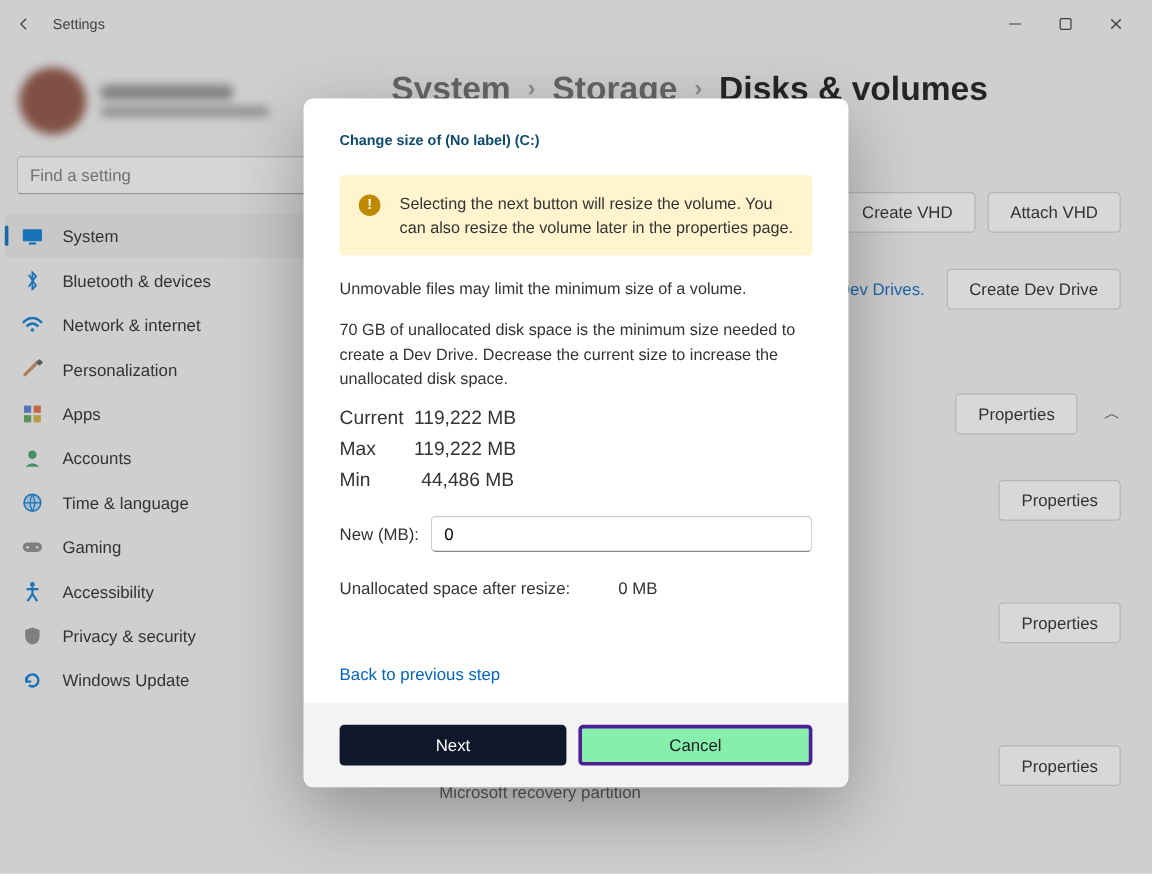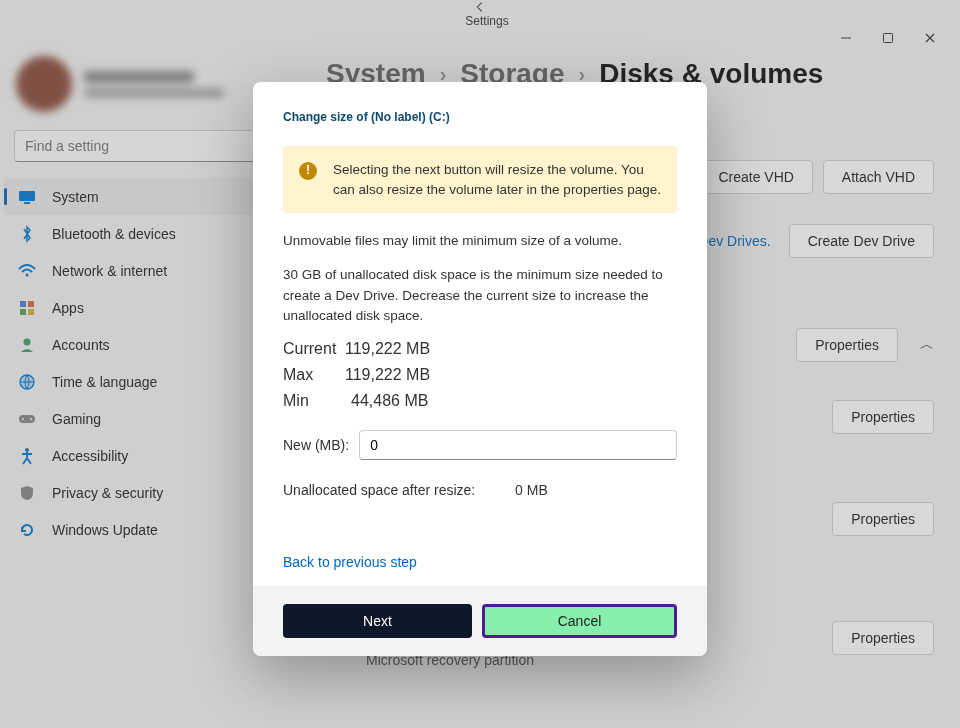--- a/index.html
+++ b/index.html
@@ -1,19 +1,19 @@
 <!DOCTYPE html>
 <html><head>
 <meta charset="utf-8">
 <style>
   * { box-sizing: border-box; margin: 0; padding: 0; font-family: "Segoe UI", -apple-system, sans-serif; }
   body { width: 960px; height: 728px; background: #f3f3f3; position: relative; overflow: hidden; }
   
   
-  .titlebar { height: 40px; display: flex; align-items: center; padding: 0 10px; flex-direction: column; }
+  .titlebar { height: 40px; display: flex; align-items: center; padding: 0 10px; }
   .titlebar .back { width: 20px; height: 20px; display:flex; align-items:center; justify-content:center; cursor: pointer; }
   .titlebar .title { margin-left: 14px; font-size: 12px; color: #333; }
   .titlebar .wincontrols { margin-left: auto; display: flex; gap: 22px; padding-right: 10px; }
   .titlebar .wincontrols .wc { width: 20px; height: 20px; display:flex; align-items:center; justify-content:center; cursor:pointer; }
   
   
   .main { display: flex; height: calc(100% - 40px); }
   
   
   .sidebar { width: 300px; padding: 10px 4px 10px 4px; }
@@ -148,20 +148,29 @@
             <svg width="18" height="14">
               <path d="M1 5 Q9 -3 17 5" stroke="#0078d4" stroke-width="2" fill="none"></path>
               <path d="M4 8 Q9 3 14 8" stroke="#0078d4" stroke-width="2" fill="none"></path>
               <circle cx="9" cy="11" r="1.5" fill="#0078d4"></circle>
             </svg>
           </span>
         <span>Network &amp; internet</span>
       </li>
       <li>
         <span class="navicon">
+            <svg width="18" height="18">
+              <path d="M3 15 L15 3 L13 1 L1 13 Z" fill="#c88a5a"></path>
+              <rect x="13" y="1" width="4" height="4" fill="#555" transform="rotate(45 15 3)"></rect>
+            </svg>
+          </span>
+        <span>Personalization</span>
+      </li>
+      <li>
+        <span class="navicon">
             <svg width="16" height="16">
               <rect x="1" y="1" width="6" height="6" fill="#4a7dd4"></rect>
               <rect x="9" y="1" width="6" height="6" fill="#e06a3a"></rect>
               <rect x="1" y="9" width="6" height="6" fill="#5aa05a"></rect>
               <rect x="9" y="9" width="6" height="6" fill="#d4b03a"></rect>
             </svg>
           </span>
         <span>Apps</span>
       </li>
       <li>
@@ -264,21 +273,21 @@
   <div class="dialog">
     <div class="dlg-body">
       <div class="dlg-title">Change size of (No label) (C:)</div>
 
       <div class="warn-box">
         <div class="wicon">!</div>
         <div>Selecting the next button will resize the volume. You can also resize the volume later in the properties page.</div>
       </div>
 
       <p class="dlg-p">Unmovable files may limit the minimum size of a volume.</p>
-      <p class="dlg-p">30 GB of unallocated disk space is the minimum size needed to create a Dev Drive. Decrease the current size to increase the unallocated disk space.</p>
+      <p class="dlg-p">70 GB of unallocated disk space is the minimum size needed to create a Dev Drive. Decrease the current size to increase the unallocated disk space.</p>
 
       <div class="stat-table">
         <div class="strow">
           <div class="stlabel">Current</div>
           <div class="stval">119,222 MB</div>
         </div>
         <div class="strow">
           <div class="stlabel">Max</div>
           <div class="stval">119,222 MB</div>
         </div>

